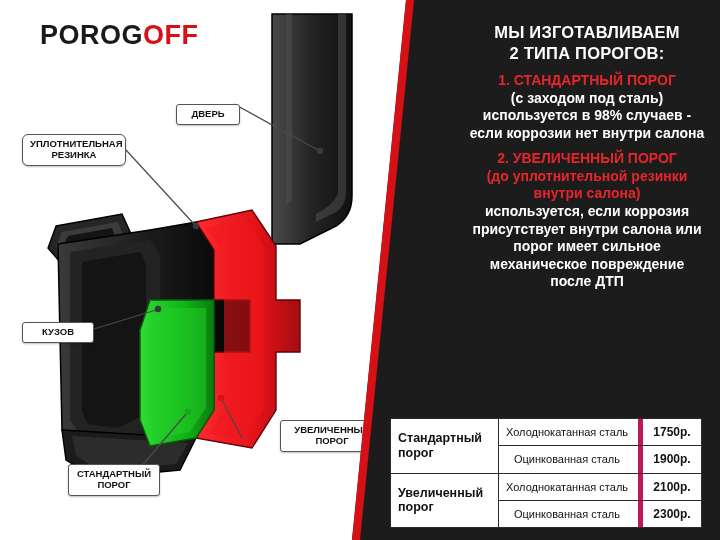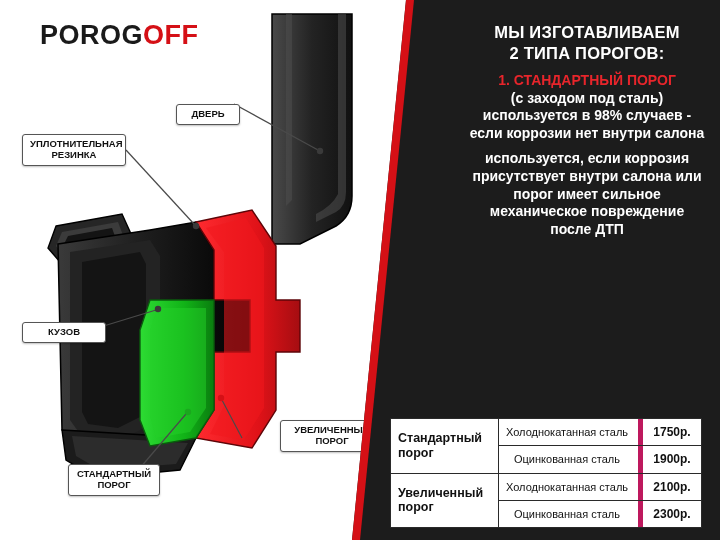--- a/index.html
+++ b/index.html
@@ -105,22 +105,22 @@
     border-radius:3px;
     padding:4px 7px;
     font-size:9.5px; font-weight:bold;
     color:#111111;
     text-align:center;
     line-height:1.15;
     white-space:pre-line;
     box-shadow:0 1px 2px rgba(0,0,0,0.25);
   }
   #lbl-door { left:176px; top:92px; width:64px;margin-top:12px; }
-  #lbl-seal { left:22px; top:134px; width:104px; }
-  #lbl-body { left:22px; top:322px; width:84px; }
+  #lbl-seal { left:22px; top:134px; width:104px;border-radius:6px; }
+  #lbl-body { left:22px; top:322px; width:72px; }
   #lbl-standard { left:68px; top:464px; width:92px; }
   #lbl-enlarged { left:242px; top:420px; width:104px;margin-left:38px; }
 </style>
 </head>
 <body>
 
 <div id="root">
 
   <div id="left-panel">
 
@@ -255,20 +255,22 @@
         <div>2 ТИПА ПОРОГОВ:</div>
       </div>
 
       <div class="block">
         <div class="block-title accent-red">1. СТАНДАРТНЫЙ ПОРОГ</div>
         <div class="block-sub">(с заходом под сталь)</div>
         <div class="block-body">используется в 98% случаев - если коррозии нет внутри салона</div>
       </div>
 
       <div class="block">
+        <div class="block-title accent-red">2. УВЕЛИЧЕННЫЙ ПОРОГ</div>
+        <div class="block-sub accent-red">(до уплотнительной резинки внутри салона)</div>
         <div class="block-body">используется, если коррозия присутствует внутри салона или порог имеет сильное механическое повреждение после ДТП</div>
       </div>
     </div>
 
   </div>
 
   <div id="price-table">
     <div class="pt-group">
       <div class="pt-name">Стандартный порог</div>
       <div class="pt-rows">

